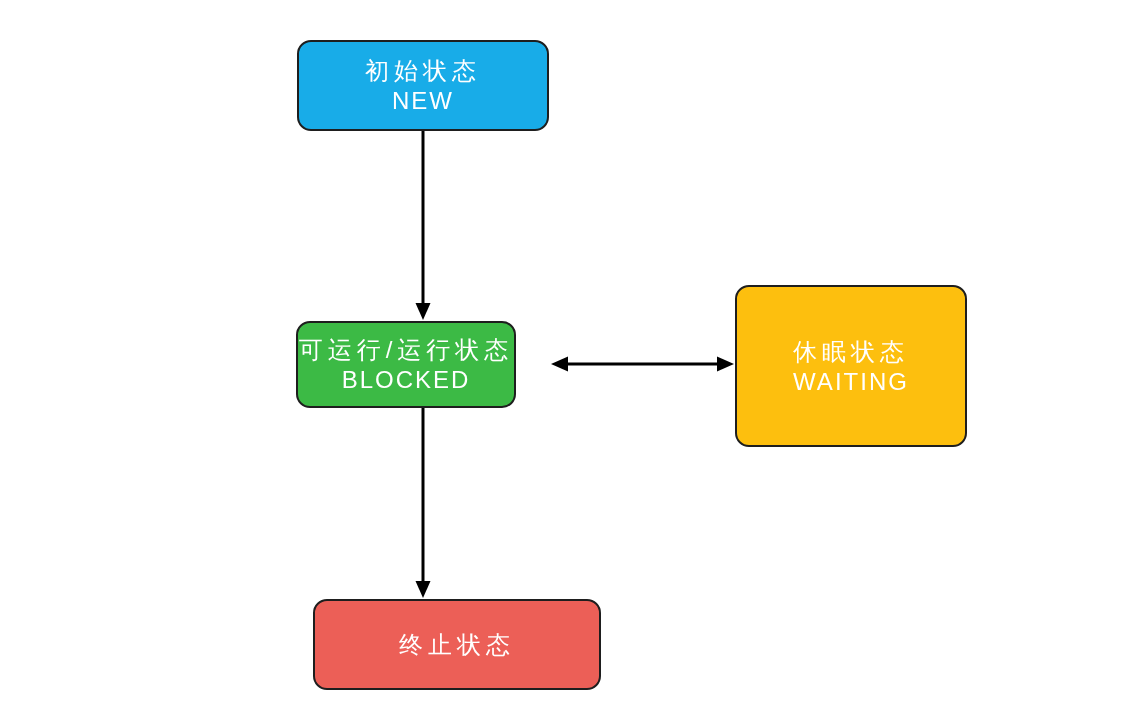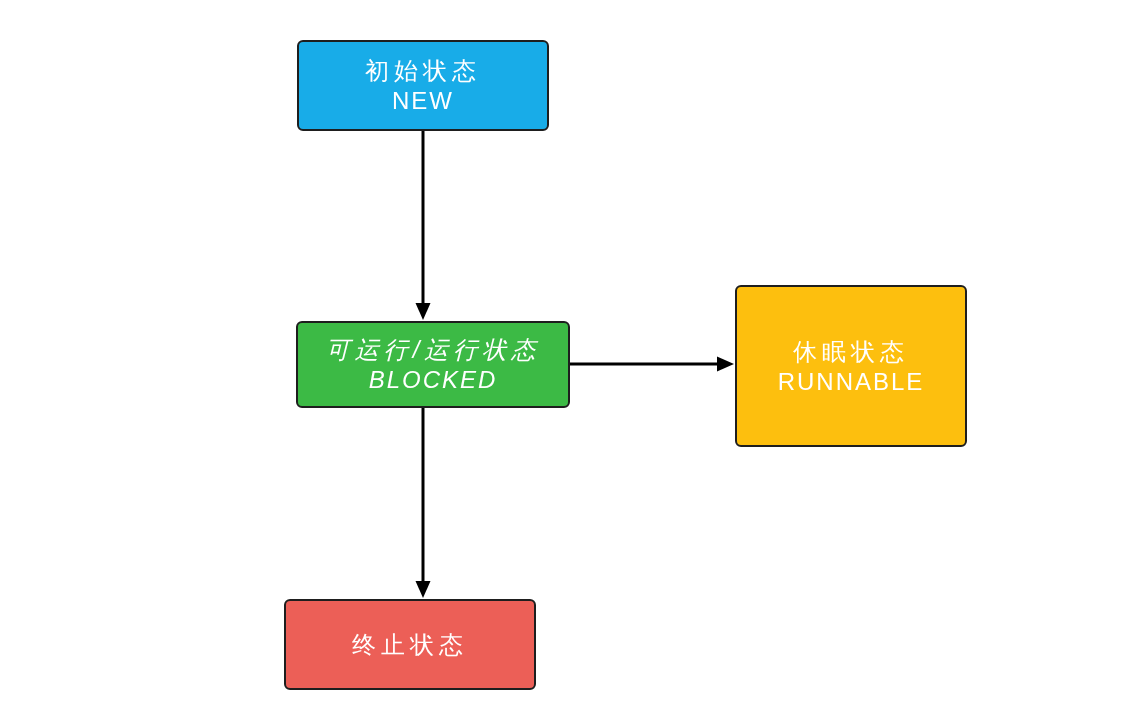--- a/index.html
+++ b/index.html
@@ -20,21 +20,21 @@
     left: 0;
     top: 0;
     width: 1142px;
     height: 714px;
     pointer-events: none;
   }
   .node {
     position: absolute;
     box-sizing: border-box;
     border: 2.5px solid #1e1e1e;
-    border-radius: 6px;
+    border-radius: 14px;
     color: #ffffff;
     display: flex;
     flex-direction: column;
     align-items: center;
     justify-content: center;
     text-align: center;
   }
   .node .line-zh {
     font-size: 24px;
     letter-spacing: 5px;
@@ -43,23 +43,23 @@
     white-space: nowrap;
   }
   .node .line-en {
     font-size: 24px;
     letter-spacing: 2px;
     line-height: 30px;
     font-weight: 500;
     white-space: nowrap;
   }
   .node-new        { left: 297px; top: 40px;  width: 252px; height: 91px;  }
-  .node-runnable   { left: 296px; top: 321px; width: 274px; height: 87px; font-style: italic;  }
+  .node-runnable   { left: 296px; top: 321px; width: 220px; height: 87px;  }
   .node-sleep      { left: 735px; top: 285px; width: 232px; height: 162px; }
-  .node-terminated { left: 284px; top: 599px; width: 252px; height: 91px;  }
+  .node-terminated { left: 313px; top: 599px; width: 288px; height: 91px;  }
 </style>
 </head>
 <body>
 
 <div class="canvas">
 
   <svg class="arrow-layer" viewBox="0 0 1142 714" xmlns="http://www.w3.org/2000/svg">
 
     <g>
       <line x1="423" y1="131" x2="423" y2="304" stroke="#000000" stroke-width="3"></line>
@@ -83,20 +83,20 @@
     <div class="line-en">NEW</div>
   </div>
 
   <div class="node node-runnable" style="background-color: rgb(60, 186, 69);">
     <div class="line-zh">可运行/运行状态</div>
     <div class="line-en">BLOCKED</div>
   </div>
 
   <div class="node node-sleep" style="background-color: rgb(253, 191, 14);">
     <div class="line-zh">休眠状态</div>
-    <div class="line-en">RUNNABLE</div>
+    <div class="line-en">WAITING</div>
   </div>
 
   <div class="node node-terminated" style="background-color: rgb(236, 95, 87);">
     <div class="line-zh">终止状态</div>
   </div>
 
 </div>
 
 </body></html>

